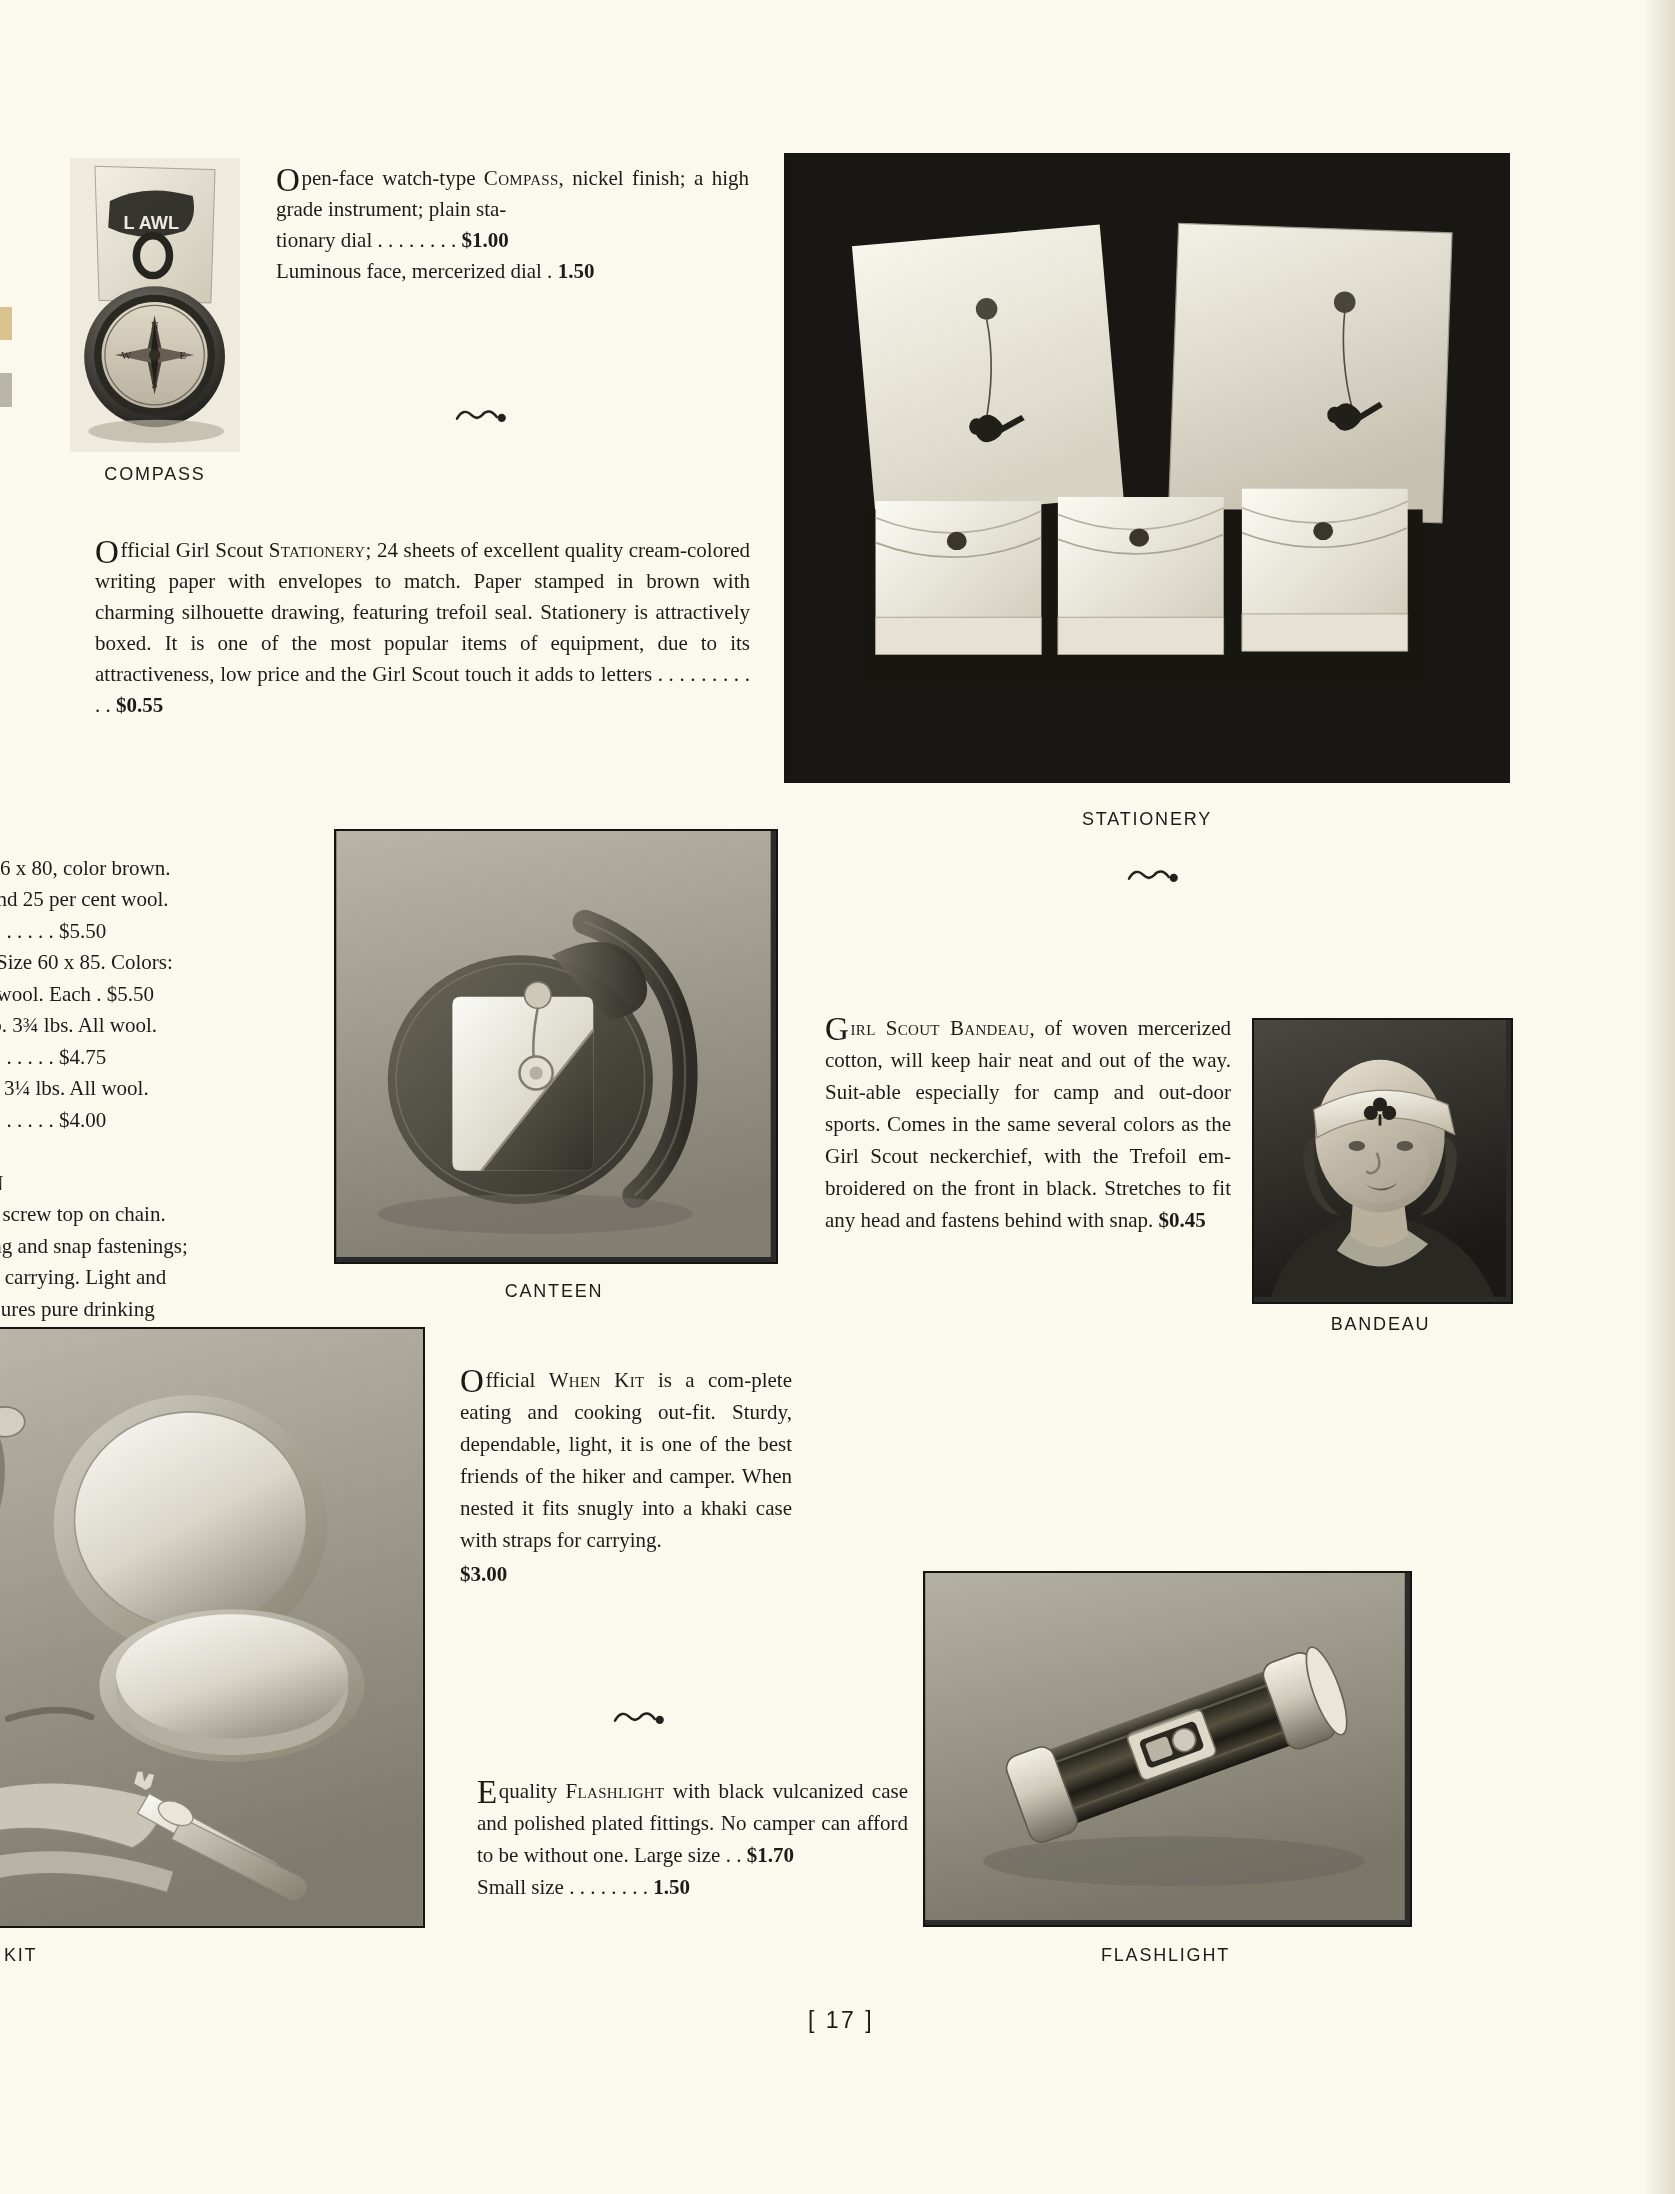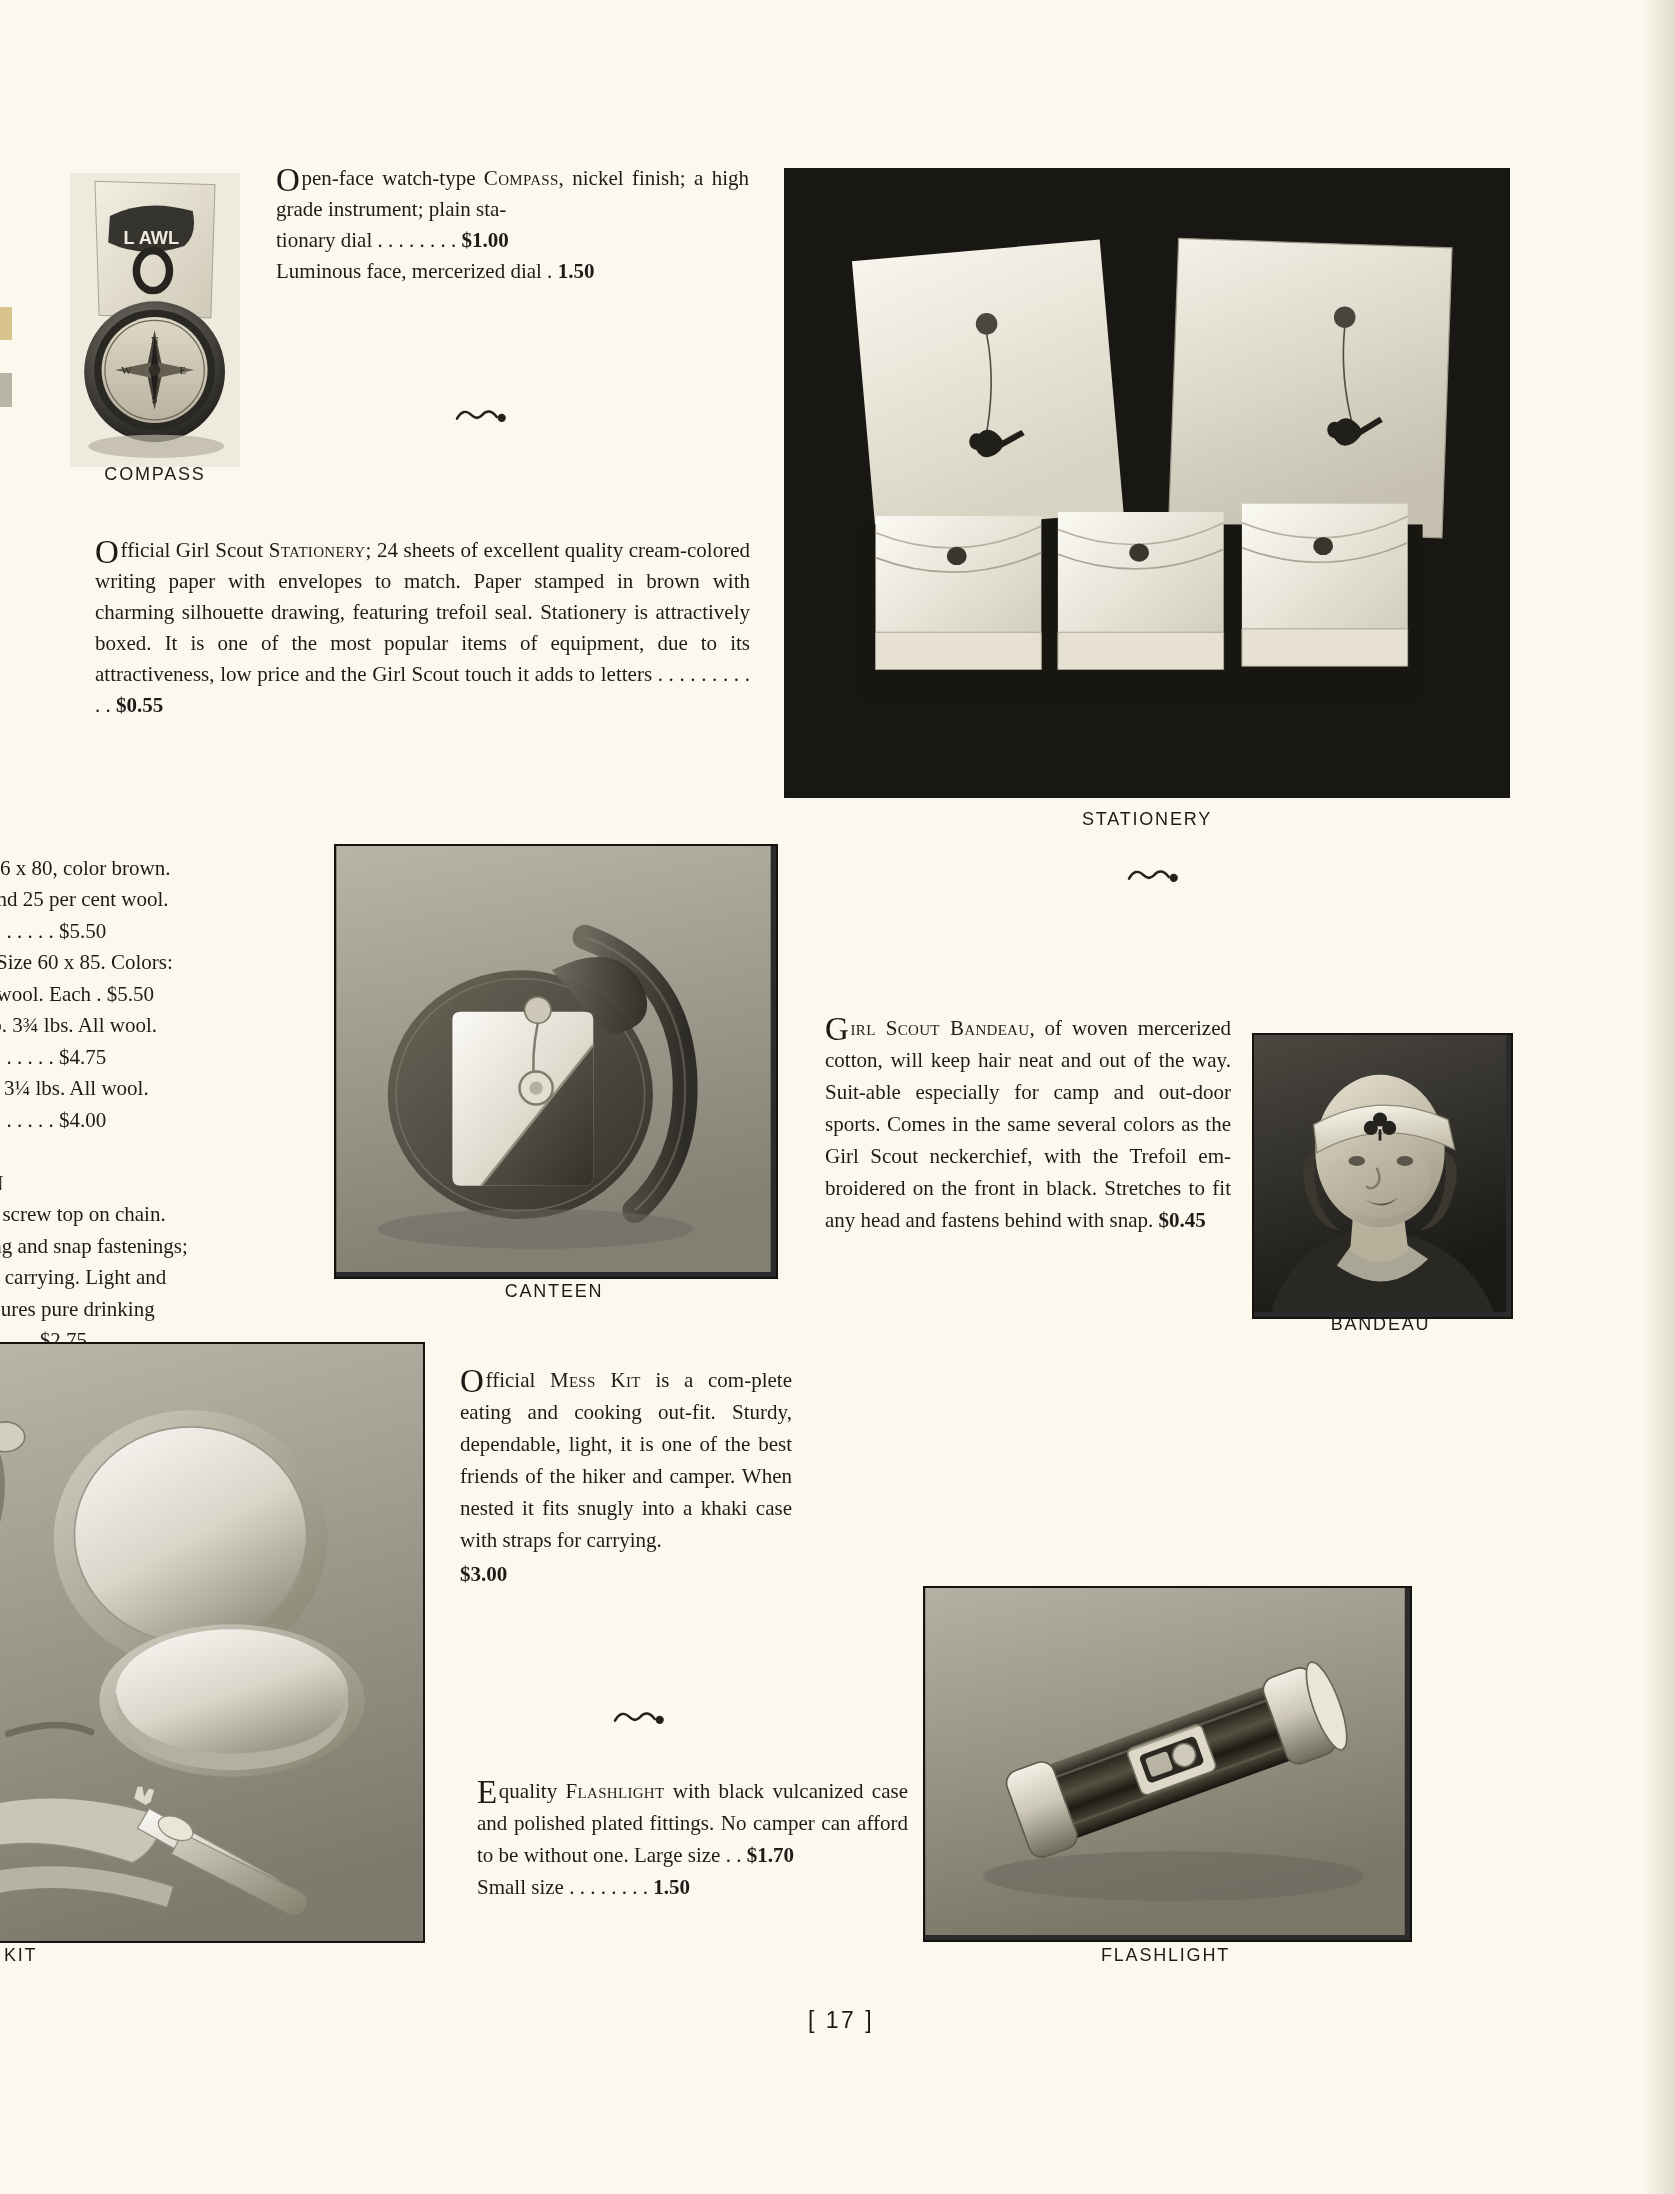--- a/index.html
+++ b/index.html
@@ -82,21 +82,20 @@
     color: #24211c;
     text-align: center;
     letter-spacing: 0.8px;
   }
   .orn svg { display:block; margin:0 auto; }
 
   .photo {
     position: absolute;
     background: #2b2b2b;
     overflow: hidden;
-    margin-top: 15px;
   }
   .photo.framed {
     border: 2.5px solid #15130f;
   }
 
   .pagenum {
     position: absolute;
     font-family: Liberation Sans, sans-serif;
     font-size: 23px;
     color: #1d1b18;
@@ -415,21 +414,21 @@
 
       <path d="M30 470 q60 -20 100 -2" stroke="#6f6c5f" stroke-width="8" fill="none" stroke-linecap="round"></path>
 
       <path d="M10 120 q20 40 4 100" stroke="#837f70" stroke-width="10" fill="none"></path>
       <ellipse cx="26" cy="112" rx="24" ry="18" fill="#d2cec0" stroke="#7f7c6c" stroke-width="2"></ellipse>
     </svg>
   </div>
   <div class="caption" style="left:-16.6px; top:1945px; width:124px; text-align:left;">S KIT</div>
 
   <div class="txt" style="left:460px; top:1364px; width:332px; line-height:32px;">
-    <span class="dropcap">O</span><span>fficial </span><span class="sc">Mess Kit</span><span> is a com-plete eating and cooking out-fit. Sturdy, dependable, light, it is one of the best friends of the hiker and camper.  When nested it fits snugly into a khaki case with straps for carrying.</span>
+    <span class="dropcap">O</span><span>fficial </span><span class="sc">When Kit</span><span> is a com-plete eating and cooking out-fit. Sturdy, dependable, light, it is one of the best friends of the hiker and camper.  When nested it fits snugly into a khaki case with straps for carrying.</span>
     <div style="text-align:left; margin-top:1.7px;"><span class="price">$3.00</span></div>
   </div>
 
   <div class="orn" style="left:589px; top:1704px; width:100px;">
     <svg width="58" height="25" viewBox="0 0 70 30">
       <path d="M6 20 q8 -14 18 -4 q6 6 12 0 q9 -10 18 2" stroke="#24211c" stroke-width="3" fill="none" stroke-linecap="round"></path>
       <circle cx="60" cy="19" r="5" fill="#24211c"></circle>
     </svg>
   </div>
 

